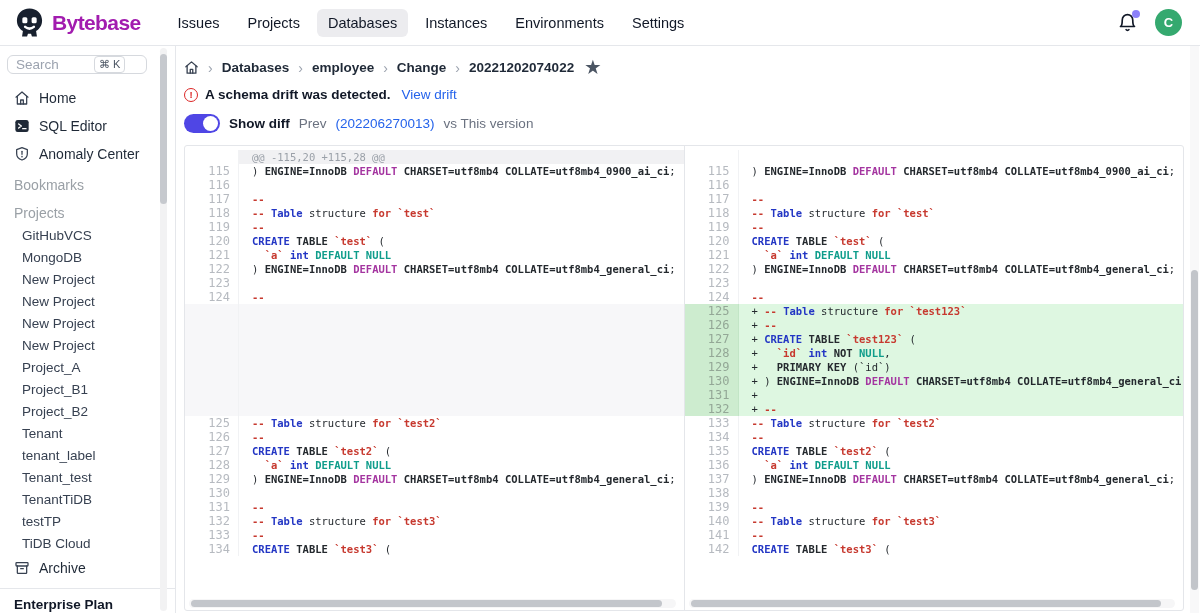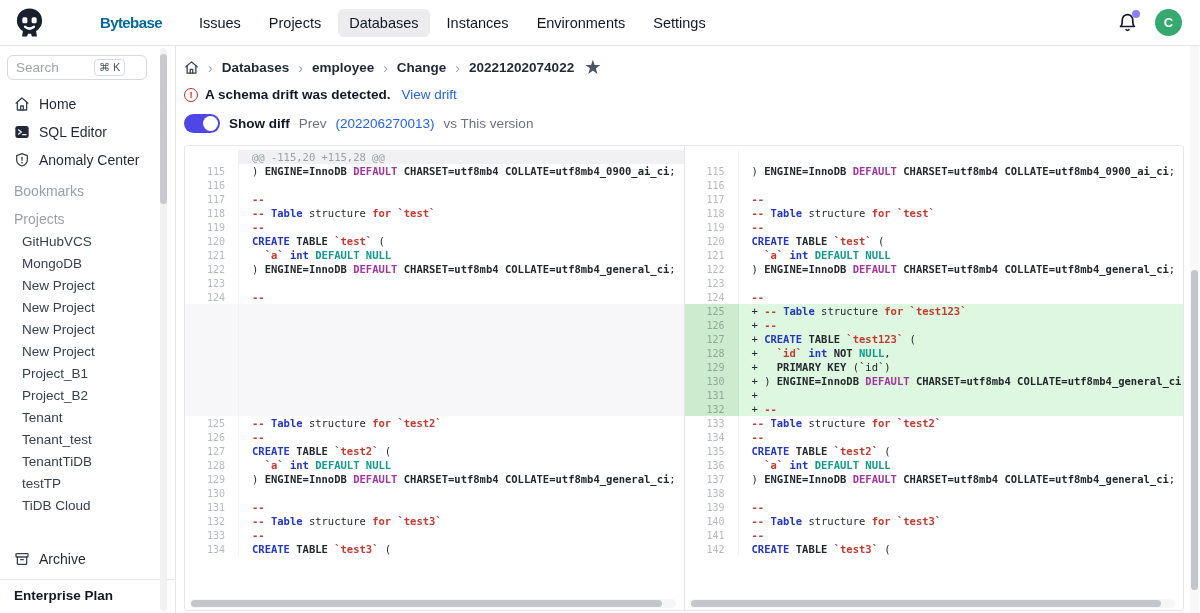--- a/index.html
+++ b/index.html
@@ -4,21 +4,21 @@
 <style>
   * { box-sizing: border-box; margin: 0; padding: 0; }
   html,body { width:1200px; height:613px; overflow:hidden; background:#fff;
     font-family:"Liberation Sans", sans-serif; color:#1f2937; }
 
   
   .topnav { height:46px; border-bottom:1px solid #e5e7eb; display:flex; align-items:center;
     padding:0 18px 0 14px; background:#fff; }
   .logo { display:flex; align-items:center; gap:7px; }
   .logo svg { width:31px; height:31px; }
-  .logo-text { font-size:15px; font-weight:800; letter-spacing:-0.6px; color:#0369a1;margin-left:48px; }
+  .logo-text { font-size:21px; font-weight:800; letter-spacing:-0.6px; color:#a21caf; }
   .main-nav { display:flex; align-items:center; gap:6px; margin-left:26px; }
   .nav-item { font-size:14.5px; color:#111827; padding:6px 11px; border-radius:6px; cursor:pointer; }
   .nav-item.active { background:#ececef; }
   .topnav-right { margin-left:auto; display:flex; align-items:center; gap:16px; }
   .bell-wrap { position:relative; width:22px; height:22px; }
   .bell-wrap svg { width:21px; height:21px; }
   .bell-dot { position:absolute; top:-2px; right:-1px; width:8px; height:8px; border-radius:50%;
     background:#8b80f9; }
   .avatar { width:27px; height:27px; border-radius:50%; background:#35a96f; color:#fff;
     font-size:13px; font-weight:700; display:flex; align-items:center; justify-content:center; }
@@ -71,22 +71,22 @@
   .toggle-label { font-weight:700; color:#111827; }
   .muted { color:#6b7280; }
 
   
   .diff { margin:12px 16px 0 0; height:466px; border:1px solid #e4e6ea; border-radius:3px;
     display:flex; overflow:hidden; background:#fff;
     font-family:"DejaVu Sans Mono", monospace; }
   .panel { flex:1; min-width:0; position:relative; padding-top:4px; overflow:hidden; }
   .panel.left { border-right:1px solid #e4e6ea; }
   .drow { display:flex; height:14px; line-height:15.5px; font-size:10.5px; white-space:pre; }
-  .g { width:54px; flex:none; text-align:right; padding-right:13px; color:#b6bac0;
-    font-size:10px; border-right:1px solid #f1f2f4; }
+  .g { width:54px; flex:none; text-align:right; padding-right:8px; color:#b6bac0;
+    font-size:12px; border-right:1px solid #f1f2f4; }
   .c { flex:1; min-width:0; padding-left:13px; overflow:hidden; color:#24292e; }
   .bg-hunk .g { background:#fff; }
   .bg-hunk .c { background:#f1f1f3; color:#9aa0a8; }
   .bg-empty .g, .bg-empty .c { background:#f7f7f9; }
   .bg-add .g { background:#cdeccf; color:#93a796; border-right-color:#c2e5c6; }
   .bg-add .c { background:#def7e1; }
   .tk-p { color:#24292e; }
   .tk-d { color:#24292e; font-weight:bold; }
   .tk-b { color:#2336c4; font-weight:bold; }
   .tk-r { color:#c7392f; font-weight:bold; }
@@ -175,23 +175,25 @@
       </div>
     <div id="sidebar-sections">
         <div class="section-label">Bookmarks</div>
         <div class="section-label">Projects</div>
         <div class="proj-item">GitHubVCS</div>
         <div class="proj-item">MongoDB</div>
         <div class="proj-item">New Project</div>
         <div class="proj-item">New Project</div>
         <div class="proj-item">New Project</div>
         <div class="proj-item">New Project</div>
+        <div class="proj-item">Project_A</div>
         <div class="proj-item">Project_B1</div>
         <div class="proj-item">Project_B2</div>
         <div class="proj-item">Tenant</div>
+        <div class="proj-item">tenant_label</div>
         <div class="proj-item">Tenant_test</div>
         <div class="proj-item">TenantTiDB</div>
         <div class="proj-item">testTP</div>
         <div class="proj-item">TiDB Cloud</div>
       </div>
     <div class="archive-block">
       <div class="snav-item">
         <svg viewBox="0 0 24 24" fill="none" stroke="#374151" stroke-width="1.9" stroke-linecap="round" stroke-linejoin="round">
           <rect x="3" y="4" width="18" height="5" rx="1"></rect>
           <path d="M5 9v10a1 1 0 0 0 1 1h12a1 1 0 0 0 1-1V9"></path>

